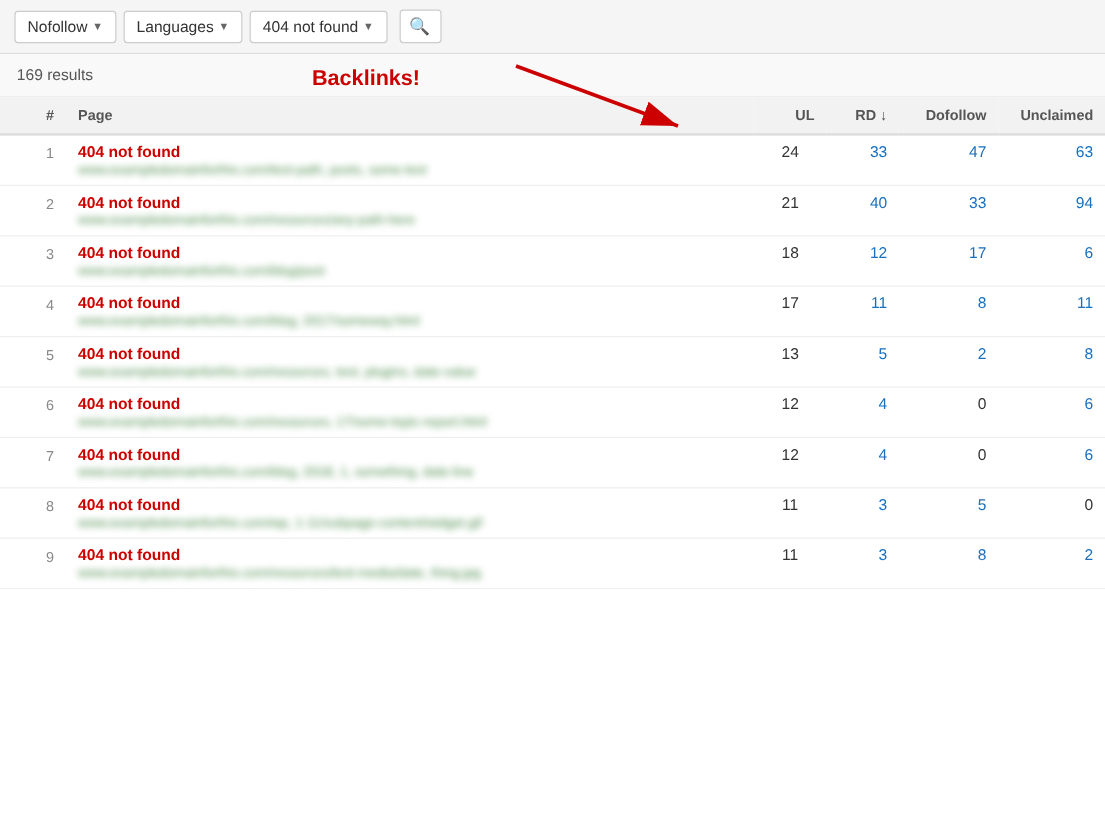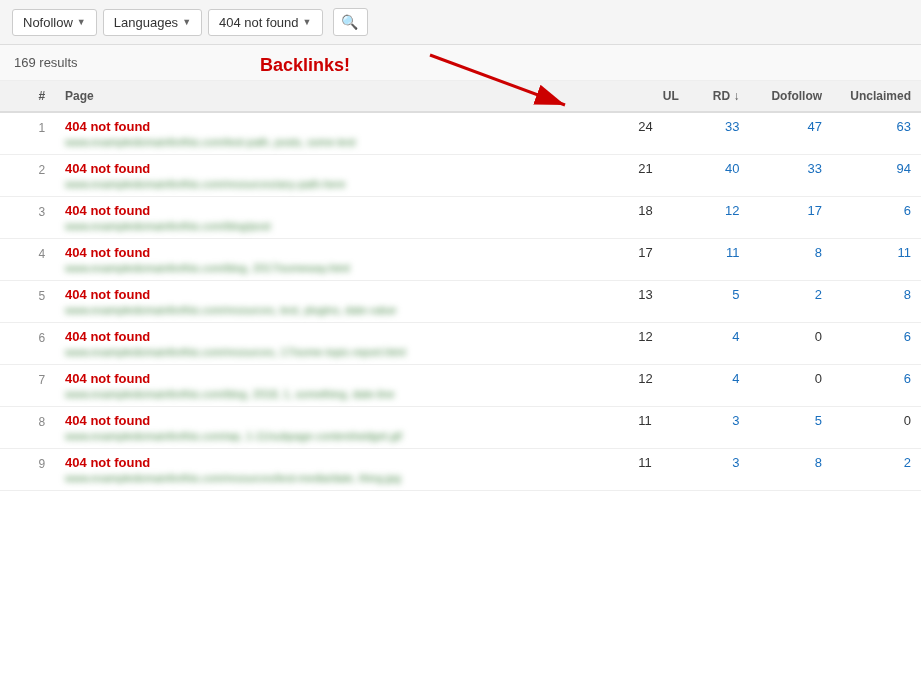--- a/index.html
+++ b/index.html
@@ -128,21 +128,21 @@
       font-size: 13px;
     }
     .page-url {
       color: #4a8a4a;
       font-size: 11px;
       margin-top: 2px;
       filter: blur(3px);
       user-select: none;
     }
     .num-val {
-      text-align: left;
+      text-align: center;
       color: #333;
       font-size: 13px;
       padding-top: 8px;
       margin-top: 24px;
     }
     .link-val {
       text-align: right;
       color: #1a6fbe;
       font-size: 13px;
       padding-top: 8px;

